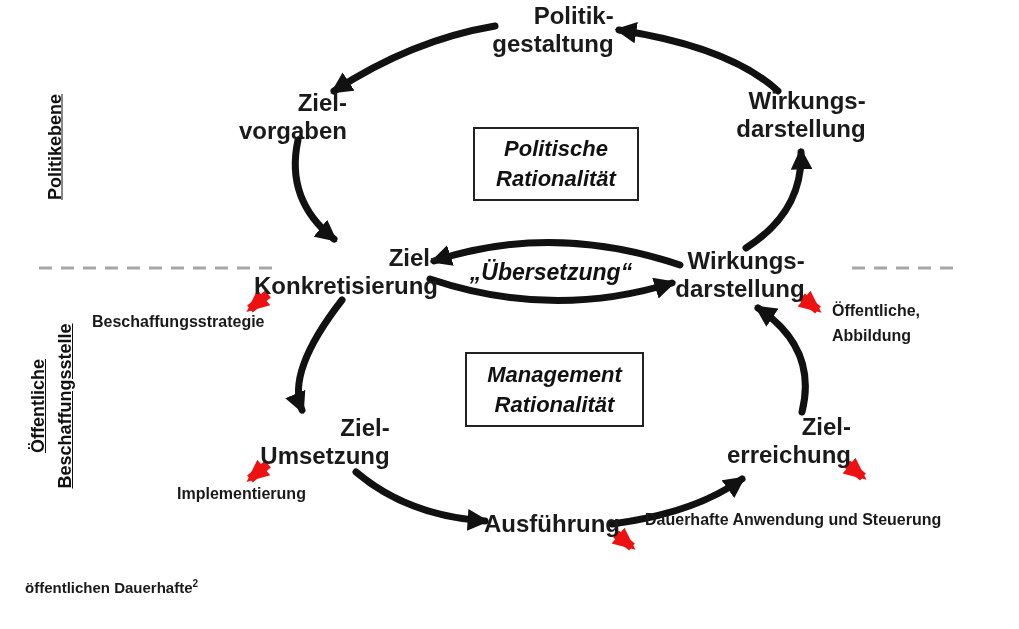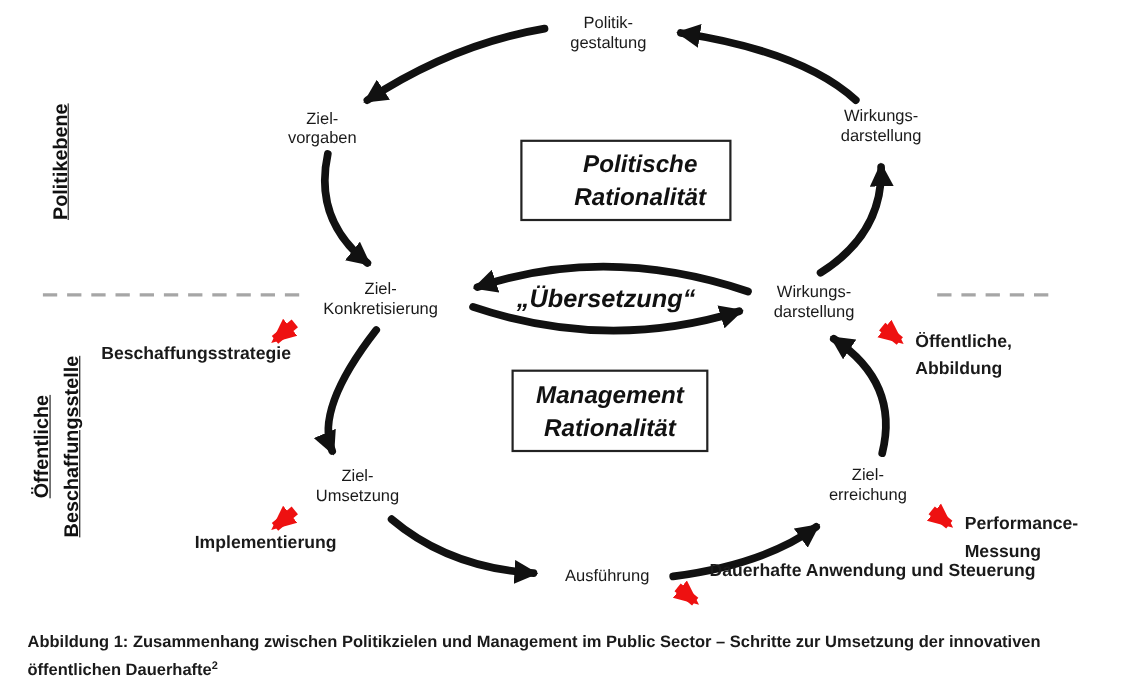--- a/index.html
+++ b/index.html
@@ -8,23 +8,23 @@
     width:1019px;height:629px;
     background:#ffffff;
     font-family:"Liberation Sans", sans-serif;
     color:#1a1a1a;
     overflow:hidden;
   }
   .layer{position:absolute;left:0;top:0;}
   .node{
     position:absolute;
     transform:translate(-50%,-50%);
-    text-align:center;
-    font-weight:normal;
-    font-size:15px;
+    text-align:right;
+    font-weight:bold;
+    font-size:24px;
     line-height:1.17;
     white-space:nowrap;
     color:#1a1a1a;
   }
   .node span{display:block;}
   .uebersetzung{
     position:absolute;
     transform:translate(-50%,-50%);
     font-weight:bold;
     font-style:italic;
@@ -142,48 +142,43 @@
     <span>Umsetzung</span>
   </div>
   <div class="node" style="left:789px;top:441px;">
     <span>Ziel-</span>
     <span>erreichung</span>
   </div>
   <div class="node" style="left:552px;top:524px;">
     <span>Ausführung</span>
   </div>
 
-  <div class="rbox" style="left:473px;top:127px;width:162px;height:70px;padding-left:26px;">
+  <div class="rbox" style="left:473px;top:127px;width:162px;height:70px;">
     <span>Politische</span>
     <span>Rationalität</span>
   </div>
   <div class="uebersetzung" style="left:551px;top:272px;">„Übersetzung“</div>
-  <div class="rbox" style="left:465px;top:336px;width:175px;height:71px;">
+  <div class="rbox" style="left:465px;top:352px;width:175px;height:71px;">
     <span>Management</span>
     <span>Rationalität</span>
   </div>
 
   <div class="vlabel" style="left:55px;top:147px;">Politikebene</div>
   <div class="vlabel two" style="left:52px;top:406px;">
     <span>Öffentliche</span>
     <span>Beschaffungsstelle</span>
   </div>
 
   <div class="annot" style="left:92px;top:313px;">Beschaffungsstrategie</div>
   <div class="annot" style="left:177px;top:485px;">Implementierung</div>
   <div class="annot" style="left:645px;top:511px;">Dauerhafte Anwendung und Steuerung</div>
-  <div class="annot" style="left:877px;top:464px;">
-    <span>Performance-</span>
-    <span>Messung</span>
-  </div>
   <div class="annot" style="left:832px;top:298px;">
     <span>Öffentliche,</span>
     <span>Abbildung</span>
   </div>
 
   <div class="caption">
-    <div>Abbildung 1: Zusammenhang zwischen Politikzielen und Management im Public Sector – Schritte zur Umsetzung der innovativen</div>
     <div>
       <span>öffentlichen Dauerhafte</span><sup>2</sup>
     </div>
   </div>
 
 </div>
 
 </body></html>

